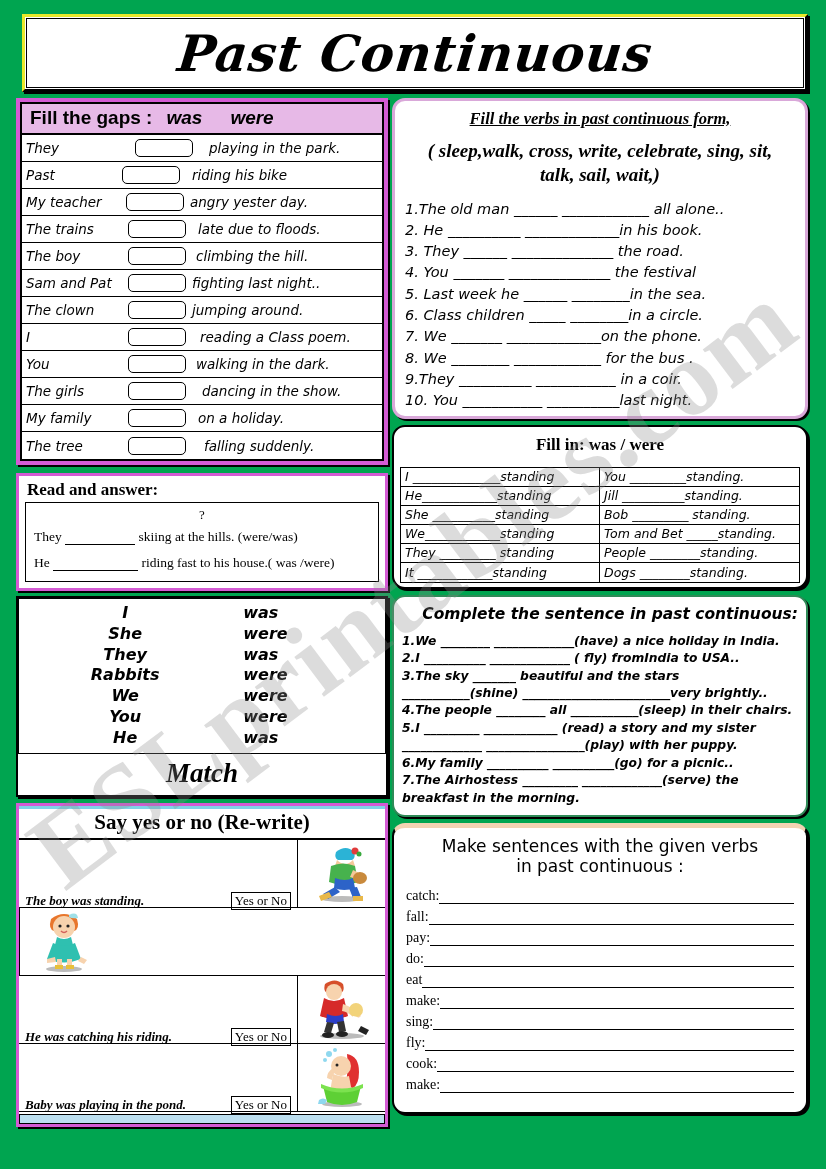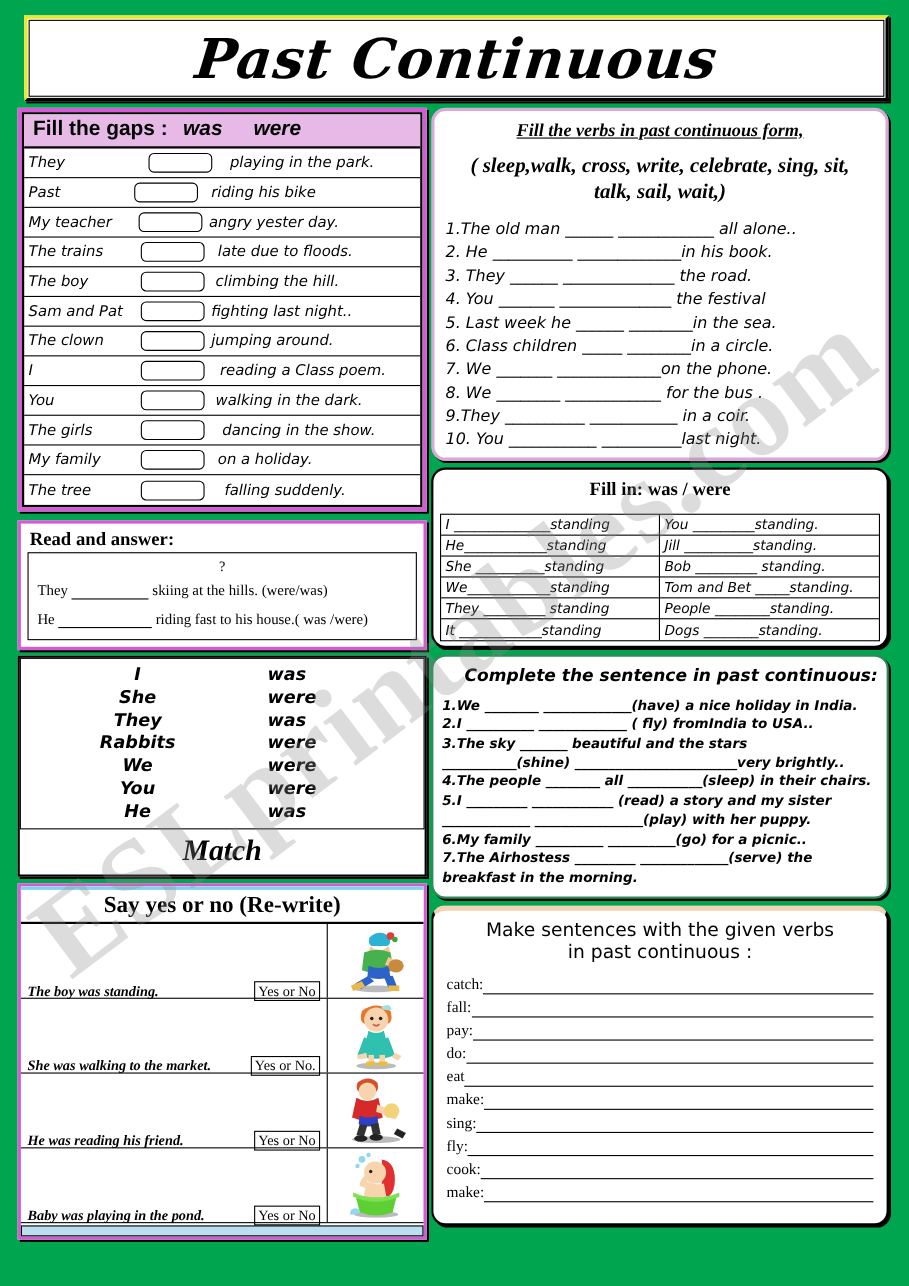--- a/index.html
+++ b/index.html
@@ -374,24 +374,20 @@
             <ellipse cx="51" cy="36" rx="7" ry="6" fill="#c98a3c"></ellipse>
             <path d="M26 45 l-12 7 5 5 12-7z" fill="#2d63c8"></path>
             <path d="M40 46 l4 10 8-1 -4-10z" fill="#2d63c8"></path>
             <path d="M10 54 l10-4 3 5 -11 4z" fill="#e8b84a"></path>
             <path d="M44 54 l10 0 0 5 -10 0z" fill="#e8b84a"></path>
           </svg>
         </div>
       </div>
 
       <div class="yrow">
-        <div class="txt">
-          <span>She was  walking to the market.</span>
-          <span class="yn">Yes or No.</span>
-        </div>
         <div class="pic">
           <svg width="62" height="64" viewBox="0 0 62 64" aria-hidden="true">
             <ellipse cx="31" cy="60" rx="18" ry="3" fill="#bbb"></ellipse>
             <path d="M18 10 q13-10 26 0 q3 10-3 12 h-20 q-6-2-3-12z" fill="#e8762c"></path>
             <circle cx="31" cy="18" r="11" fill="#f7d3ae"></circle>
             <circle cx="27" cy="17" r="1.6" fill="#222"></circle>
             <circle cx="35" cy="17" r="1.6" fill="#222"></circle>
             <path d="M28 22 q3 3 6 0" stroke="#d2605a" fill="none" stroke-width="1.5"></path>
             <path d="M36 6 q8-4 9 3 q-6 1-9-1z" fill="#9fe0e8"></path>
             <path d="M24 28 q7 4 14 0 l2 8 q-9 4-18 0z" fill="#2fc0b0"></path>
@@ -401,21 +397,21 @@
             <rect x="24" y="50" width="5" height="8" fill="#f7d3ae"></rect>
             <rect x="34" y="50" width="5" height="8" fill="#f7d3ae"></rect>
             <rect x="22" y="56" width="8" height="4" fill="#e8c03a"></rect>
             <rect x="33" y="56" width="8" height="4" fill="#e8c03a"></rect>
           </svg>
         </div>
       </div>
 
       <div class="yrow">
         <div class="txt">
-          <span>He was reading his friend.</span>
+          <span>He was catching his riding.</span>
           <span class="yn">Yes or No</span>
         </div>
         <div class="pic">
           <svg width="66" height="62" viewBox="0 0 66 62" aria-hidden="true">
             <ellipse cx="33" cy="58" rx="22" ry="3" fill="#bbb"></ellipse>
             <path d="M16 6 q10-7 18 0 q2 7-2 9 h-14 q-4-2-2-9z" fill="#d64f2a"></path>
             <circle cx="25" cy="14" r="8" fill="#f7d3ae"></circle>
             <path d="M15 20 q10 6 20 0 l4 18 q-14 6-28 0z" fill="#d62a2a"></path>
             <path d="M18 36 q9 4 16 0 l1 8 q-9 4-18 0z" fill="#2d3fc8"></path>
             <path d="M34 26 q12 4 18 12 l-5 4 q-7-8-14-9z" fill="#f7d3ae"></path>

